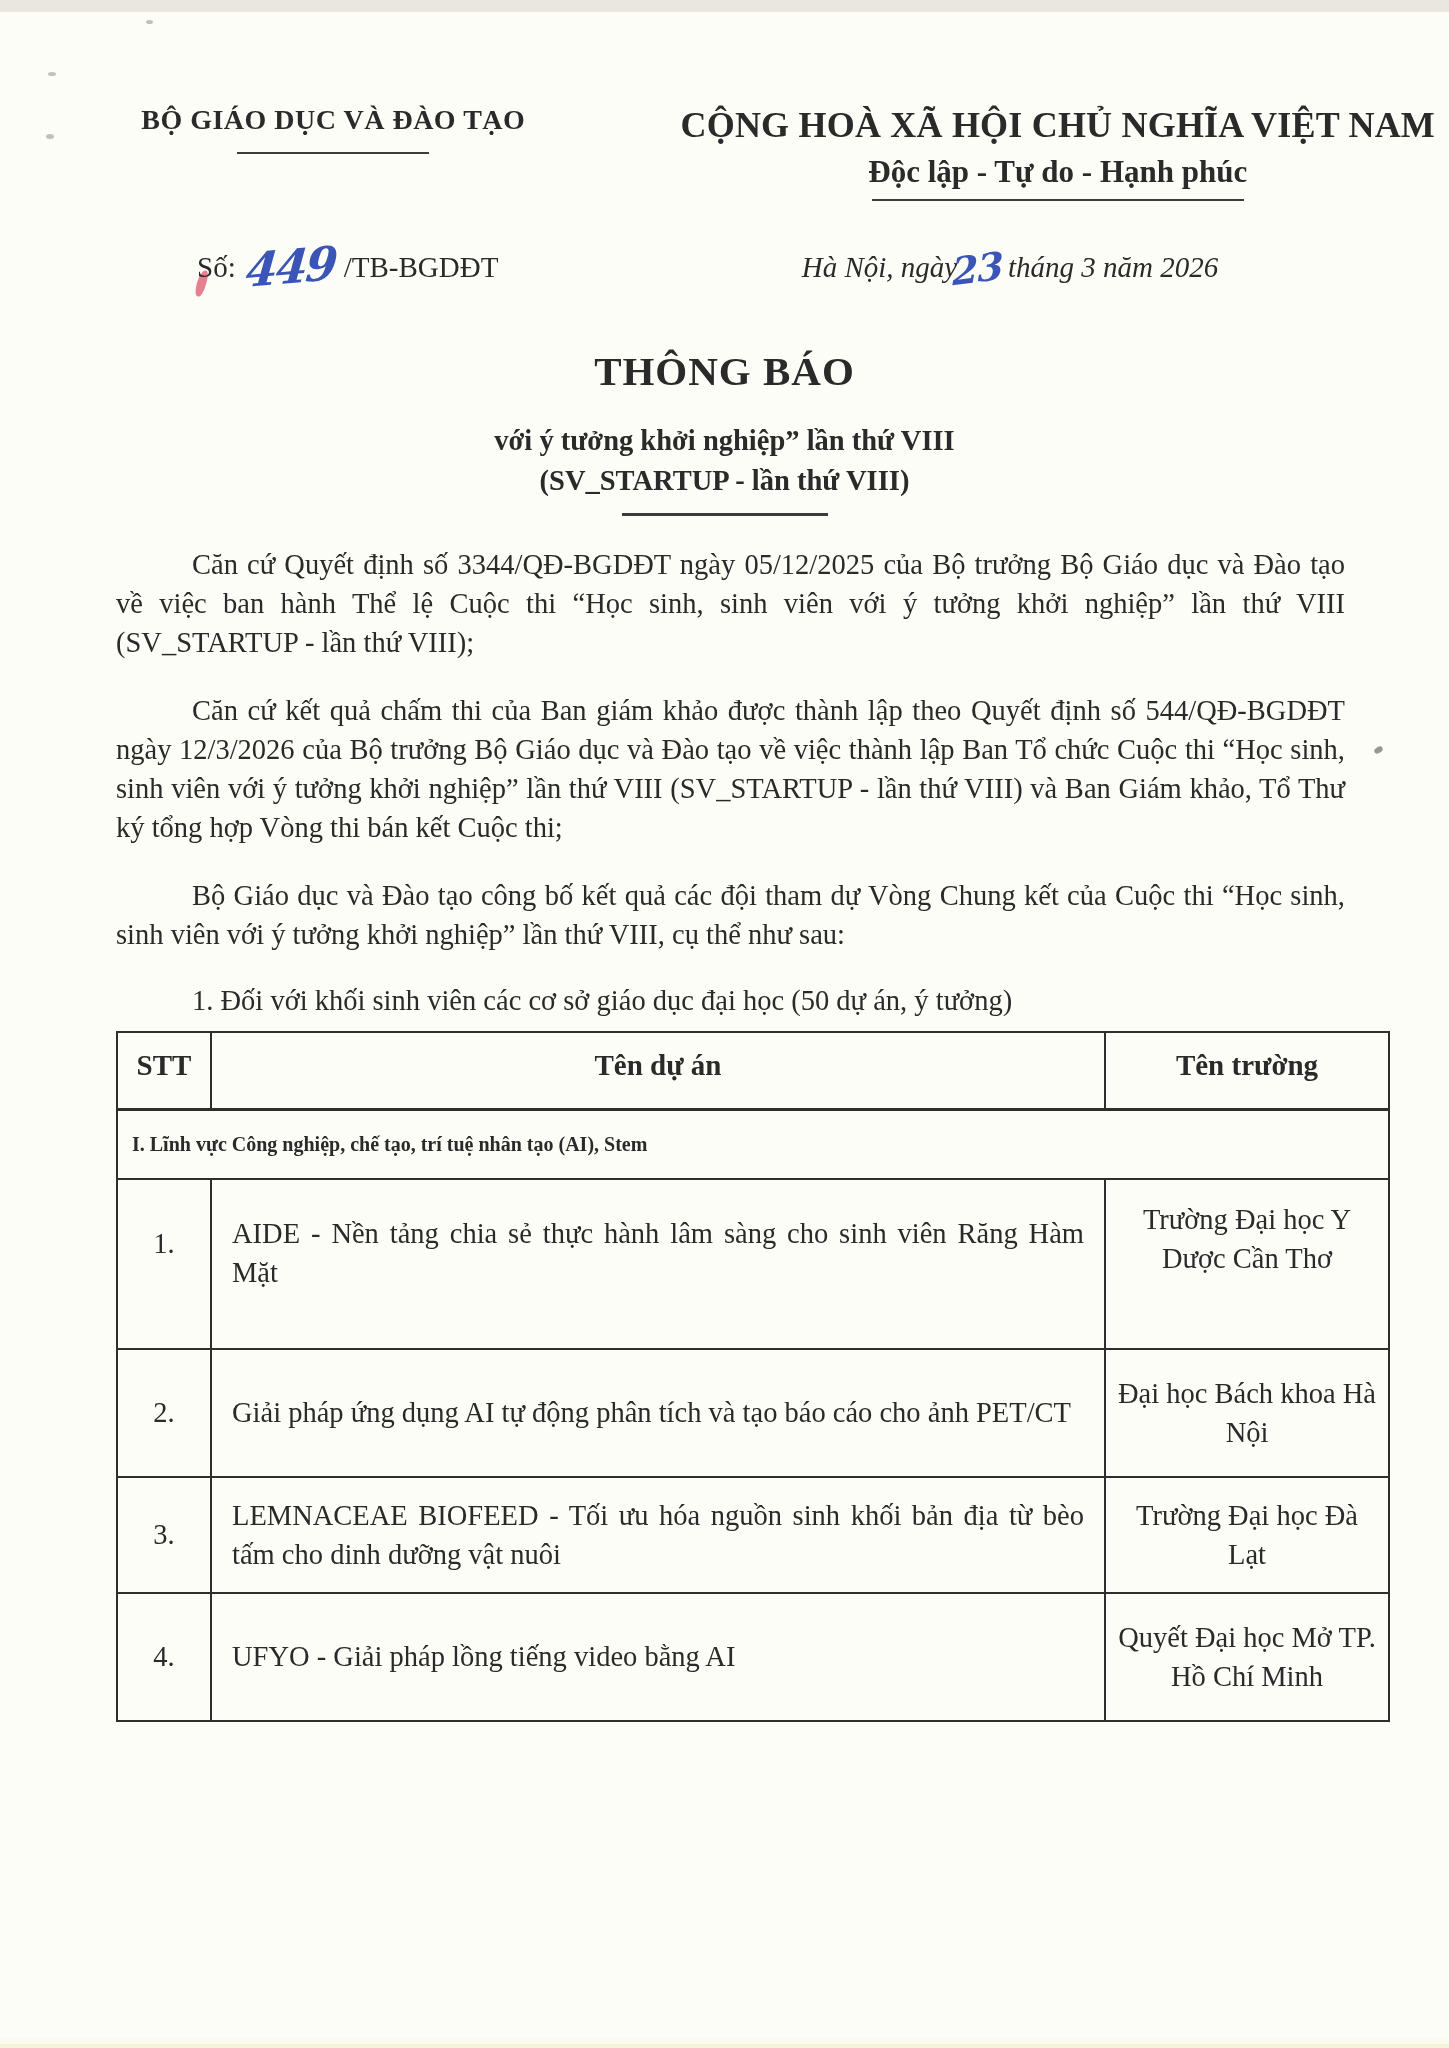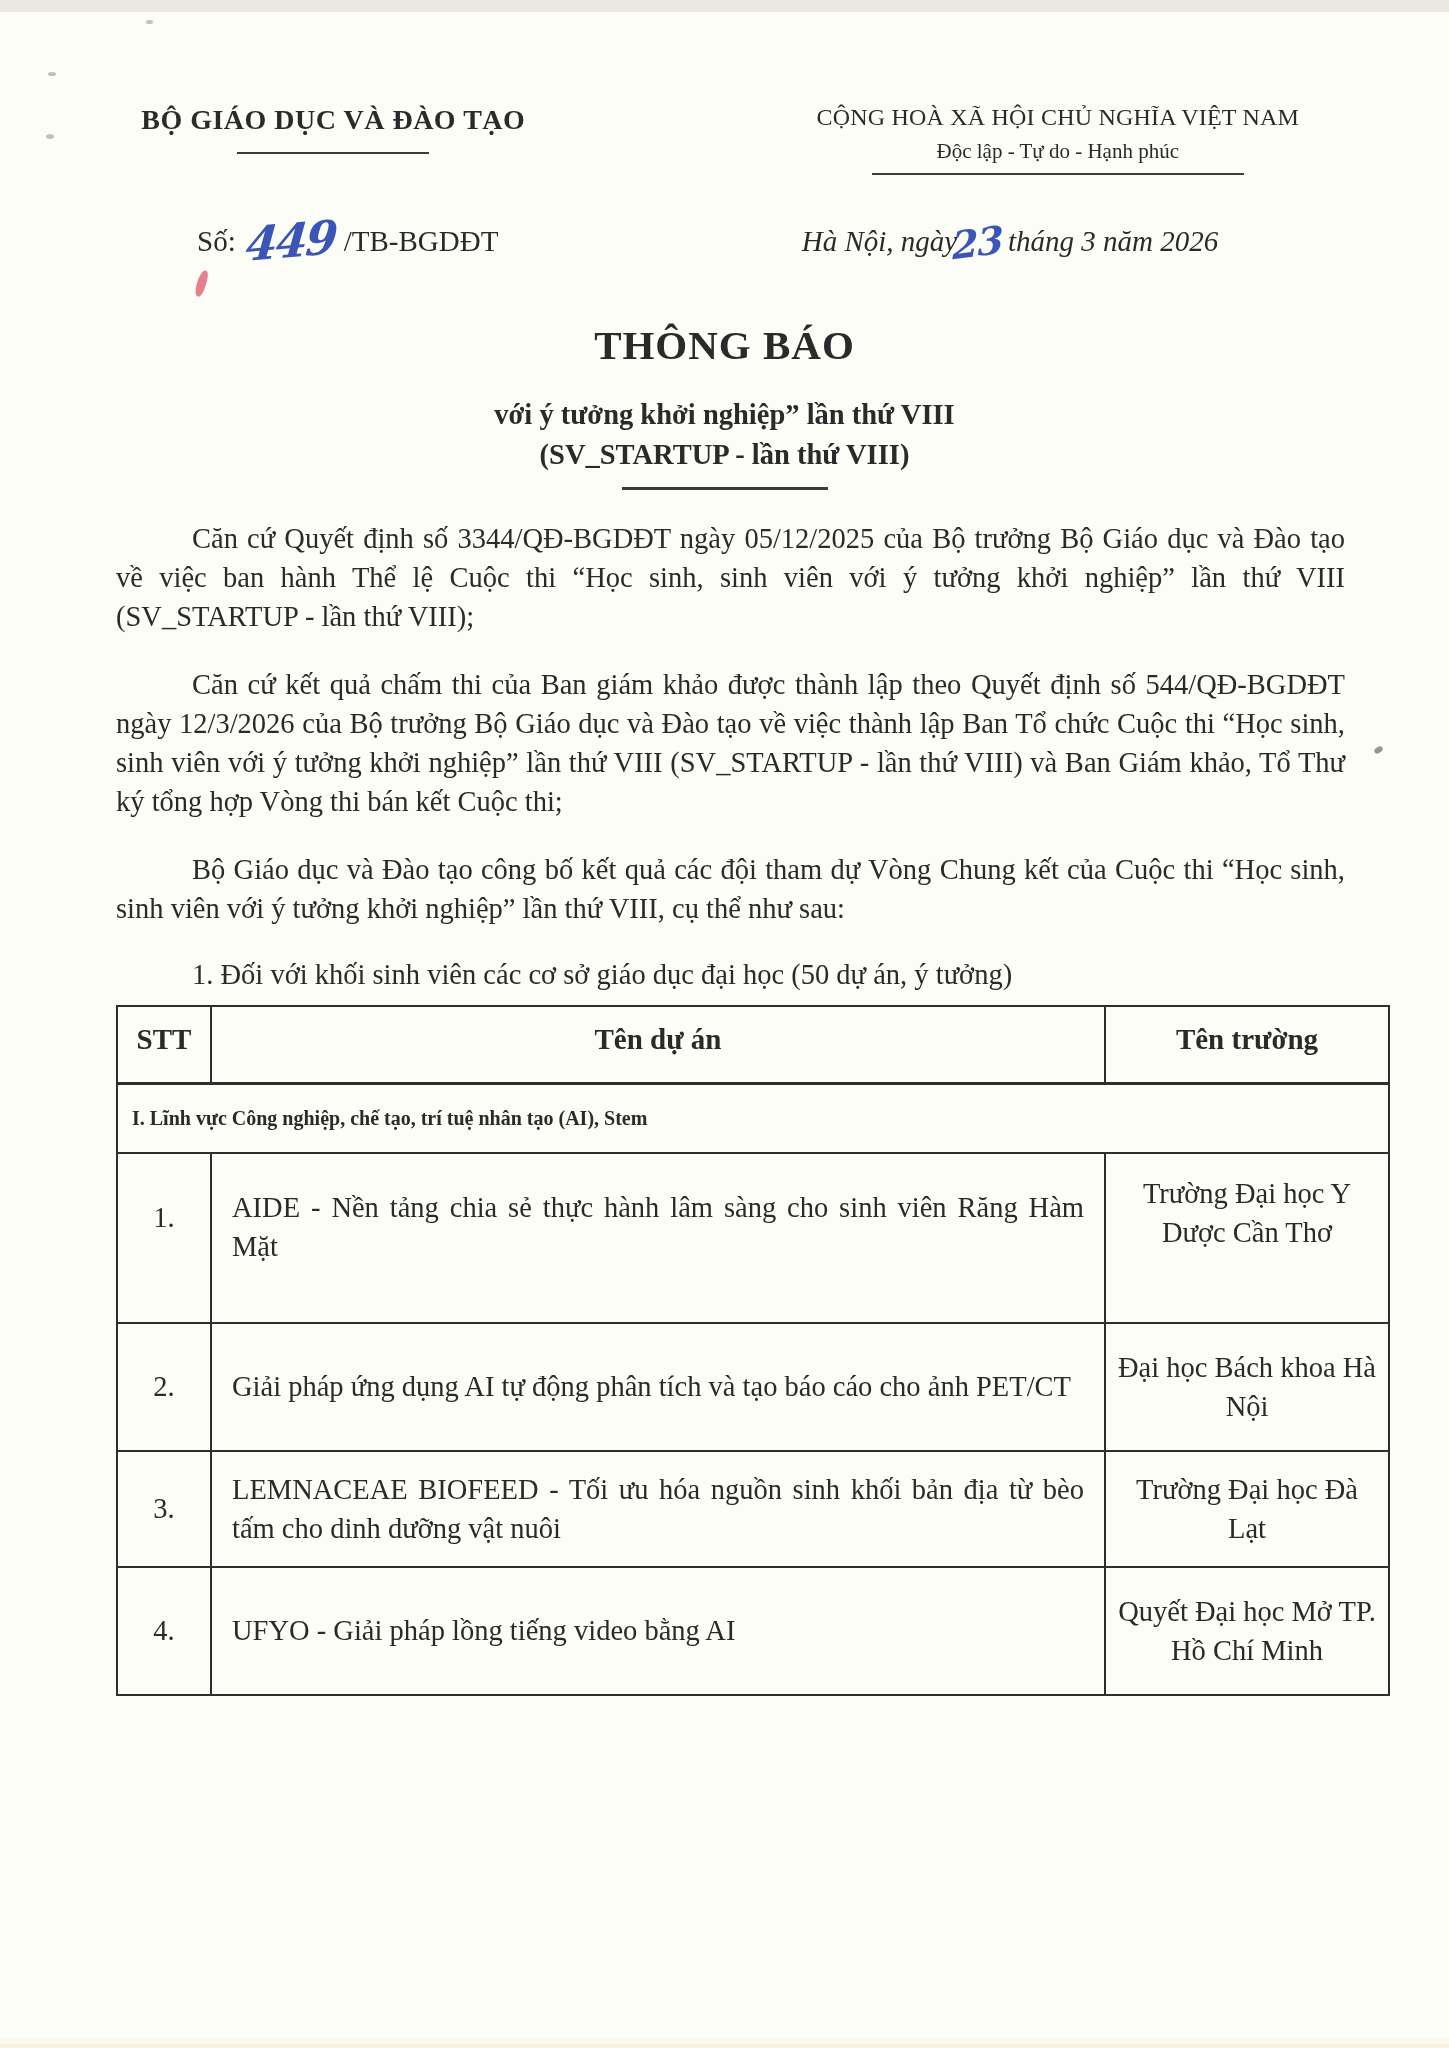--- a/index.html
+++ b/index.html
@@ -11,22 +11,22 @@
     color:#2a2a2a;
     font-family:"Liberation Serif", serif;
     overflow:hidden;
   }
   
   .masthead { display:flex; padding-top:92px; }
   .mast-left { width:46%; text-align:center; }
   .mast-right { width:54%; text-align:center; }
   .org-name { font-weight:bold; font-size:28px; letter-spacing:0.5px; }
   .org-rule { width:192px; height:2px; background:#3c3c3c; margin:16px auto 0; }
-  .nat-title { font-weight:normal; font-size:24px; letter-spacing:0.2px; }
-  .nat-motto { font-weight:normal; font-size:21px; margin-top:8px; }
+  .nat-title { font-weight:bold; font-size:36px; letter-spacing:0.2px; }
+  .nat-motto { font-weight:bold; font-size:31px; margin-top:8px; }
   .motto-rule { width:372px; height:2px; background:#3c3c3c; margin:9px auto 0; }
   
   .numdate-row { position:relative; height:64px; margin-top:44px; font-size:29px; }
   .doc-number { position:absolute; left:197px; top:6px; white-space:nowrap; }
   .place-date { position:absolute; left:690px; width:640px; top:6px; text-align:center; font-style:italic; white-space:nowrap; }
   .hand { font-family:"DejaVu Serif", serif; font-style:italic; font-weight:bold; color:#3a55b5; }
   .hand-449 { display:inline-block; font-size:46px; transform:rotate(-5deg) skewX(-10deg); margin:0 8px 0 10px; line-height:0.5; vertical-align:-6px; letter-spacing:-2px; }
   .hand-23  { display:inline-block; font-size:38px; transform:rotate(-7deg) skewX(-6deg); margin-left:-5px; margin-right:5px; line-height:0.5; vertical-align:-5px; letter-spacing:-1px; }
   
   .doc-title { text-align:center; font-weight:bold; font-size:41px; letter-spacing:1px; margin-top:38px; }

